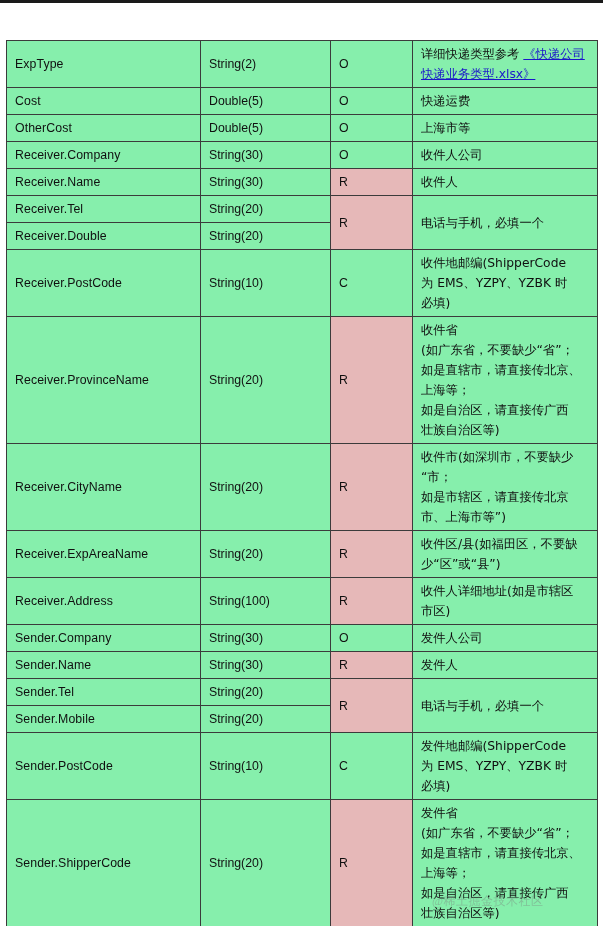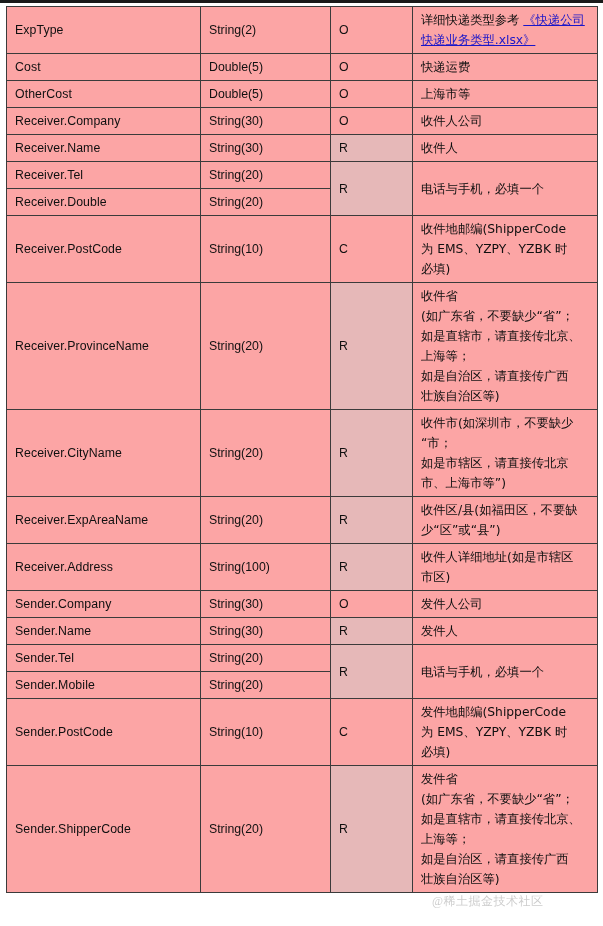--- a/index.html
+++ b/index.html
@@ -15,21 +15,22 @@
     position:absolute;left:0;top:0;width:603px;height:3px;
     background:#1a1a1a;
   }
   .table-wrap{
     position:absolute;left:6px;top:6px;width:591px;
   }
   table.spec{
     border-collapse:collapse;
     width:591px;
     table-layout:fixed;
-    background:#fca5a5;
+    background:#86efac;
+    margin-top:34px;
   }
   table.spec td{
     border:1px solid #3b3b3b;
     vertical-align:middle;
     padding:3px 6px 3px 8px;
     font-size:12.3px;
     line-height:20px;
     color:#101010;
     word-break:break-word;
   }

